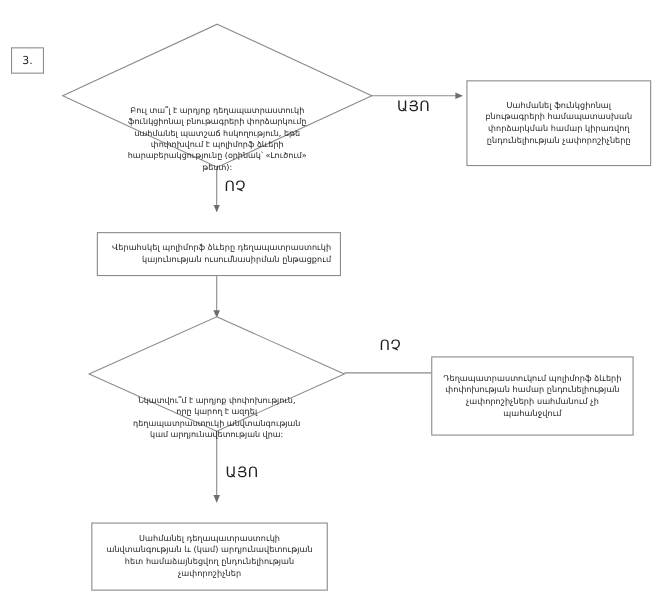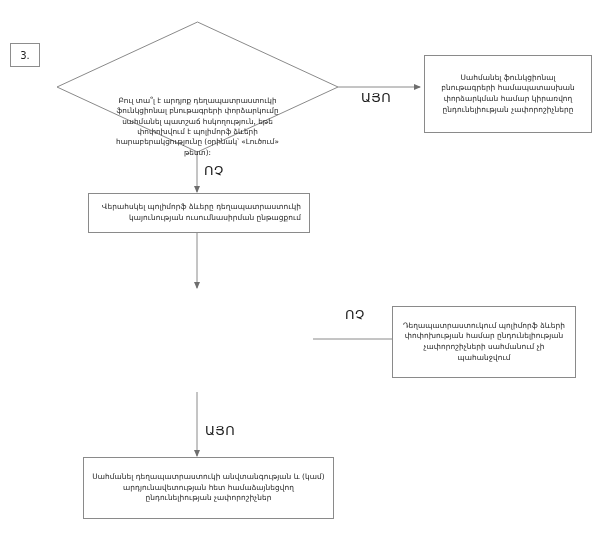--- a/index.html
+++ b/index.html
@@ -26,20 +26,21 @@
     display: flex;
     align-items: center;
     justify-content: center;
     text-align: center;
   }
 
   .process {
     border: 1px solid #8a8a8a;
     background: #ffffff;
     padding: 4px 8px;
+    margin-top: 18px;
   }
 
   .process .txt {
     font-size: 7.4px;
     line-height: 1.45;
     color: #1d1d1d;
     letter-spacing: 0.05px;
   }
 
   .badge {
@@ -132,26 +133,34 @@
   </div>
 
   <div class="node process" style="left:424px; top:55px; width:168px; height:78px;">
     <span class="txt">Սահմանել ֆունկցիոնալ բնութագրերի համապատասխան փորձարկման համար կիրառվող ընդունելիության չափորոշիչները</span>
   </div>
 
   <div class="node process" style="left:88px; top:193px; width:222px; height:40px;text-align:right;">
     <span class="txt">Վերահսկել պոլիմորֆ ձևերը դեղապատրաստուկի կայունության ուսումնասիրման ընթացքում</span>
   </div>
 
+  <div class="diamond-wrap" style="left:81px; top:288px; width:232px; height:104px;">
+    <div class="diamond-shape">
+      <svg viewBox="0 0 232 104" preserveAspectRatio="none" xmlns="http://www.w3.org/2000/svg">
+        <polygon points="116,0 232,52 116,104 0,52" fill="#ffffff" stroke="#8a8a8a" stroke-width="1" vector-effect="non-scaling-stroke"></polygon>
+      </svg>
+    </div>
+    <div class="diamond-text" style="width:66%;">Նկատվու՞մ է արդյոք փոփոխություն, որը կարող է ազդել դեղապատրաստուկի անվտանգության կամ արդյունավետության վրա:</div>
+  </div>
 
   <div class="node process" style="left:392px; top:306px; width:184px; height:72px;">
     <span class="txt">Դեղապատրաստուկում պոլիմորֆ ձևերի փոփոխության համար ընդունելիության չափորոշիչների սահմանում չի պահանջվում</span>
   </div>
 
-  <div class="node process" style="left:83px; top:457px; width:251px; height:62px;">
+  <div class="node process" style="left:83px; top:457px; width:215px; height:62px;">
     <span class="txt">Սահմանել դեղապատրաստուկի անվտանգության և (կամ) արդյունավետության հետ համաձայնեցվող ընդունելիության չափորոշիչներ</span>
   </div>
 
   <div class="edge-label" style="left:361px; top:90px;">ԱՅՈ</div>
 
   <div class="edge-label" style="left:204px; top:163px;">ՈՉ</div>
 
   <div class="edge-label" style="left:345px; top:307px;">ՈՉ</div>
 
   <div class="edge-label" style="left:205px; top:423px;">ԱՅՈ</div>

